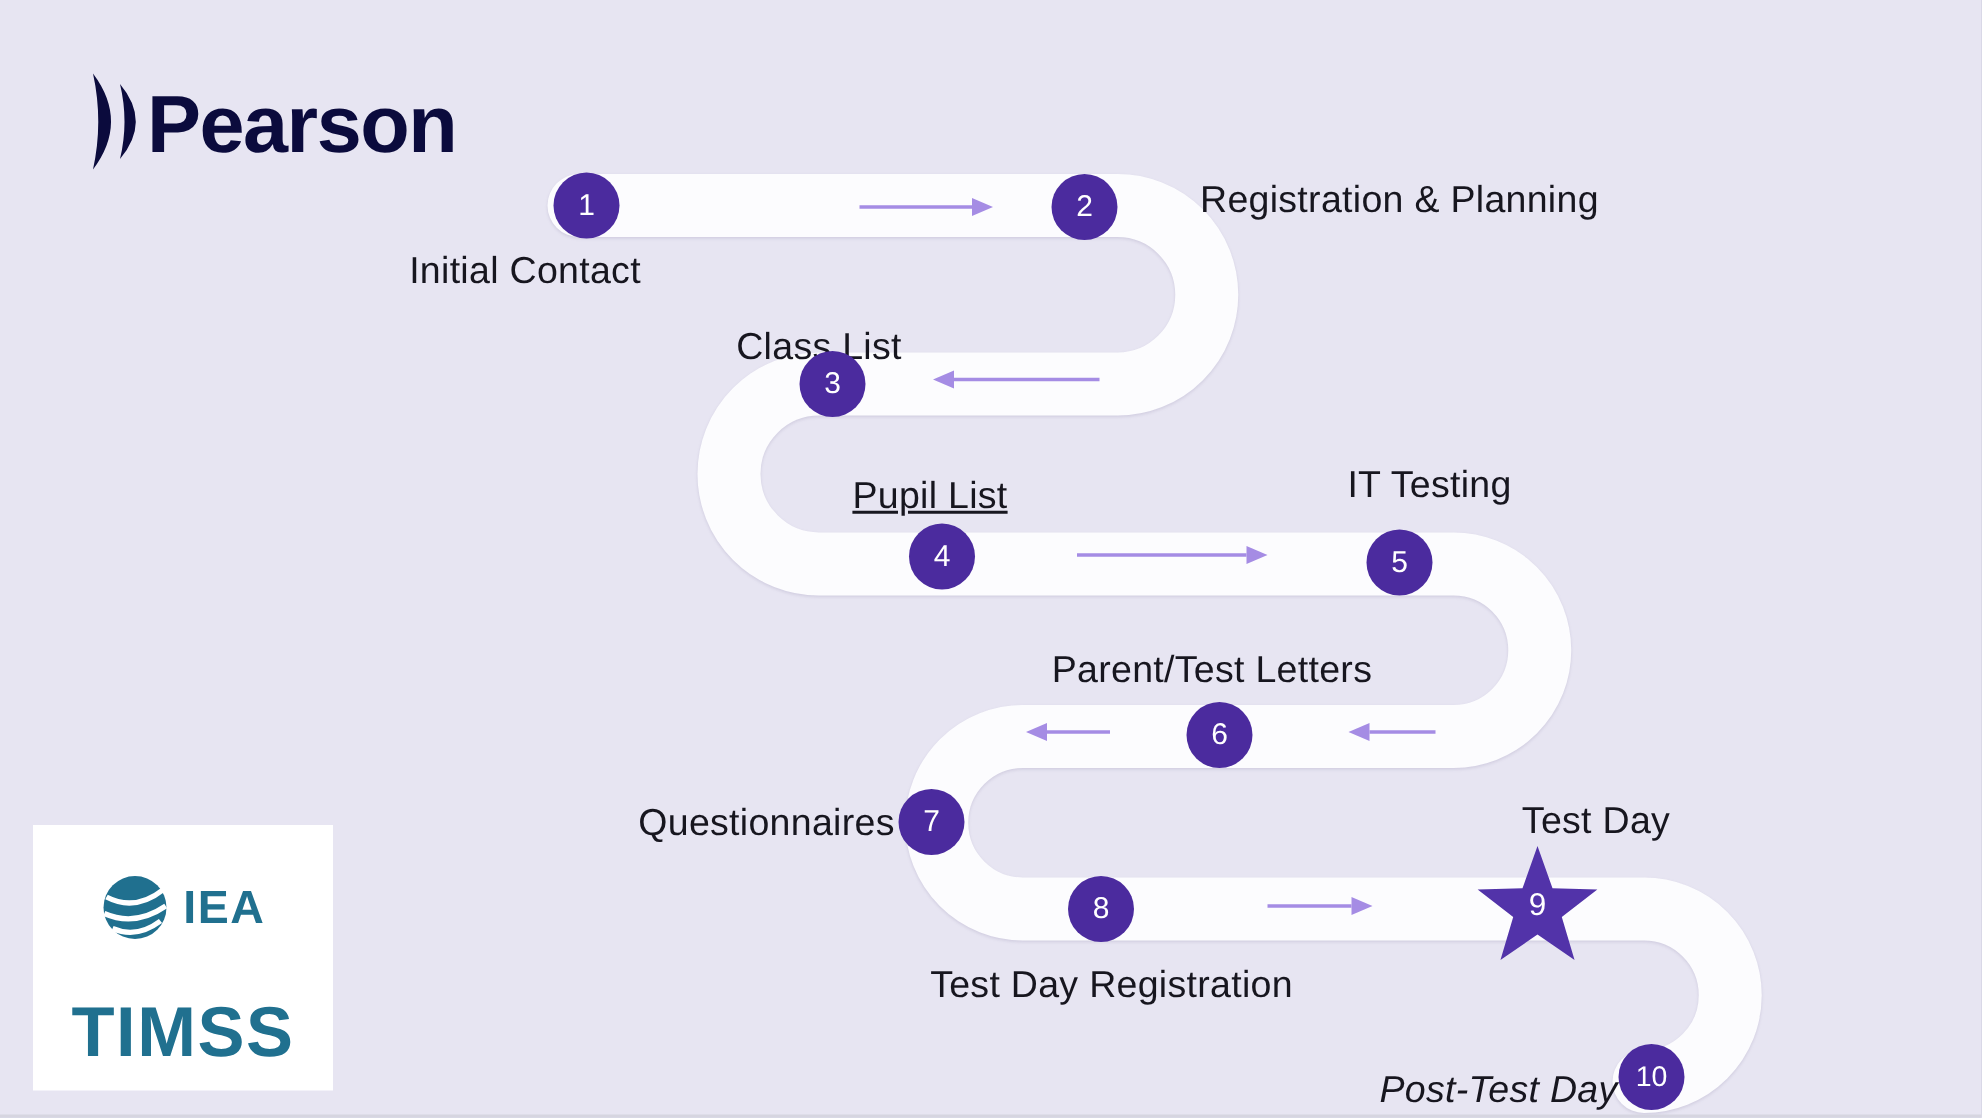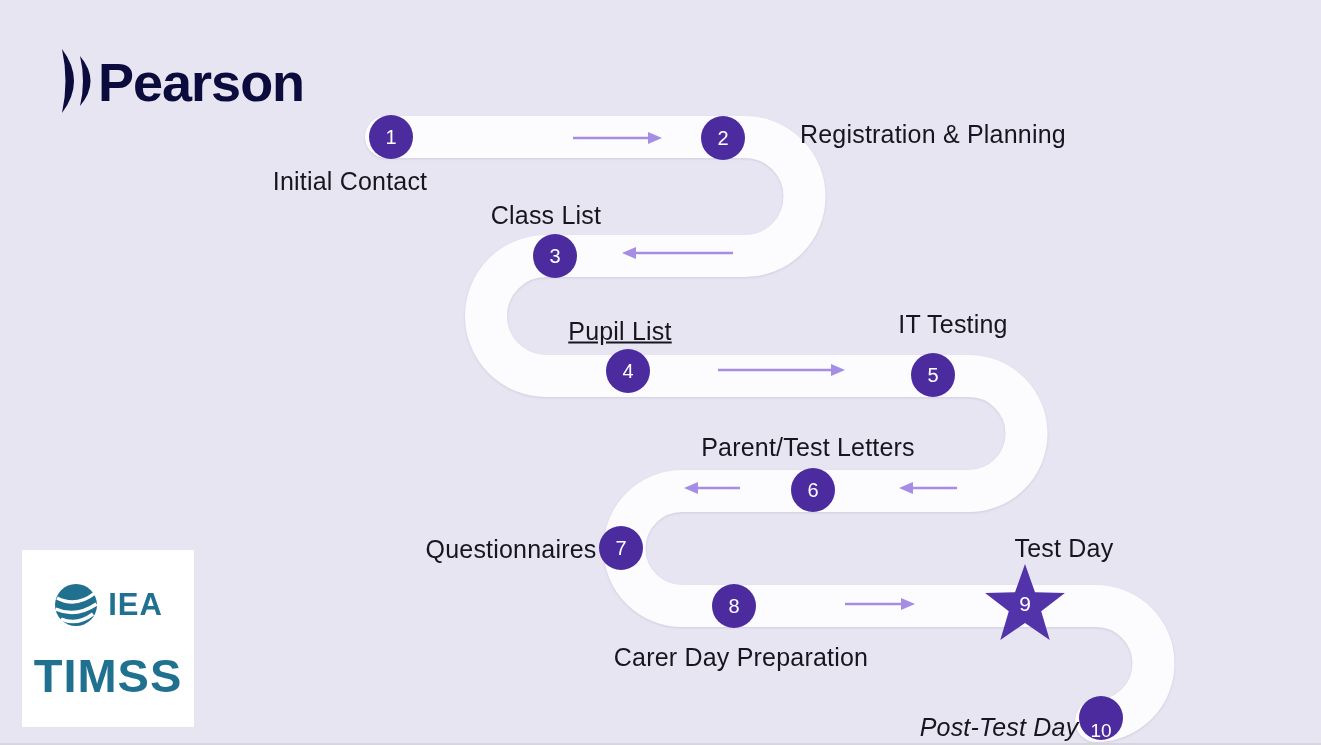--- a/index.html
+++ b/index.html
@@ -18,51 +18,51 @@
     font-size:20px;line-height:1;z-index:3;
   }
   .m1{left:369px;top:115px;}
   .m2{left:701px;top:116px;}
   .m3{left:533px;top:234px;}
   .m4{left:606px;top:349px;}
   .m5{left:911px;top:353px;}
   .m6{left:791px;top:468px;}
   .m7{left:599px;top:526px;}
   .m8{left:712px;top:584px;}
-  .m10{left:1079px;top:696px;font-size:19px;align-items:flex-end;}
+  .m10{left:1079px;top:696px;font-size:19px;}
 
   .star-wrap{position:absolute;left:983px;top:562px;width:84px;height:88px;z-index:3;}
   .star-num{
     position:absolute;left:0;top:30px;width:84px;text-align:center;
     color:#fff;font-size:21px;z-index:4;
   }
 
   
   .lbl{
     position:absolute;font-size:25px;white-space:nowrap;z-index:2;
     transform:translate(-50%,-50%);letter-spacing:.2px;
   }
   .l1{left:350px;top:181px;}
   .l2{left:800px;top:134px;transform:translate(0,-50%);}
-  .l3{left:546px;top:215px;}
+  .l3{left:546px;top:232px;}
   .l4{left:620px;top:331px;text-decoration:underline;}
   .l5{left:953px;top:324px;}
   .l6{left:808px;top:447px;}
   .l7{left:511px;top:549px;}
   .l8{left:741px;top:657px;}
   .l9{left:1064px;top:548px;}
   .l10{left:999px;top:727px;font-style:italic;}
 
   
   .pearson{position:absolute;left:52px;top:48px;z-index:2;text-decoration:underline;}
 
   
   .timss-card{
-    position:absolute;left:22px;top:550px;width:172px;height:177px;background:#ffffff;
-    display:flex;flex-direction:column;align-items:center;z-index:2;
+    position:absolute;left:22px;top:550px;width:200px;height:177px;background:#ffffff;
+    display:flex;flex-direction:column;align-items:center;z-index:2;gap:12px;
   }
   .iea-row{display:flex;align-items:center;gap:9px;margin-top:32px;}
   .iea-text{color:#20708f;font-size:31px;font-weight:bold;letter-spacing:1px;}
   .timss-text{color:#20708f;font-size:47px;font-weight:bold;letter-spacing:1px;margin-top:20px;}
 </style>
 </head>
 <body>
 
 <div class="stage">
 
@@ -147,21 +147,21 @@
       <span>10</span>
     </div>
 
   <div class="lbl l2">Registration &amp; Planning</div>
   <div class="lbl l1">Initial Contact</div>
   <div class="lbl l3">Class List</div>
   <div class="lbl l4">Pupil List</div>
   <div class="lbl l5">IT Testing</div>
   <div class="lbl l6">Parent/Test Letters</div>
   <div class="lbl l7">Questionnaires</div>
-  <div class="lbl l8">Carer Day Preparation</div>
+  <div class="lbl l8">Test Day Registration</div>
   <div class="lbl l9">Test Day</div>
   <div class="lbl l10">Post-Test Day</div>
 
   <div class="timss-card">
     <div class="iea-row">
       <svg width="46" height="46" viewBox="0 0 46 46">
         <circle cx="23" cy="23" r="21" fill="#20708f"></circle>
         <path d="M4 16 Q23 26 42 11" stroke="#ffffff" stroke-width="3.5" fill="none"></path>
         <path d="M2.5 27 Q23 36 43.5 22" stroke="#ffffff" stroke-width="3.5" fill="none"></path>
         <path d="M8 37 Q24 44 40 32" stroke="#ffffff" stroke-width="3.5" fill="none"></path>

